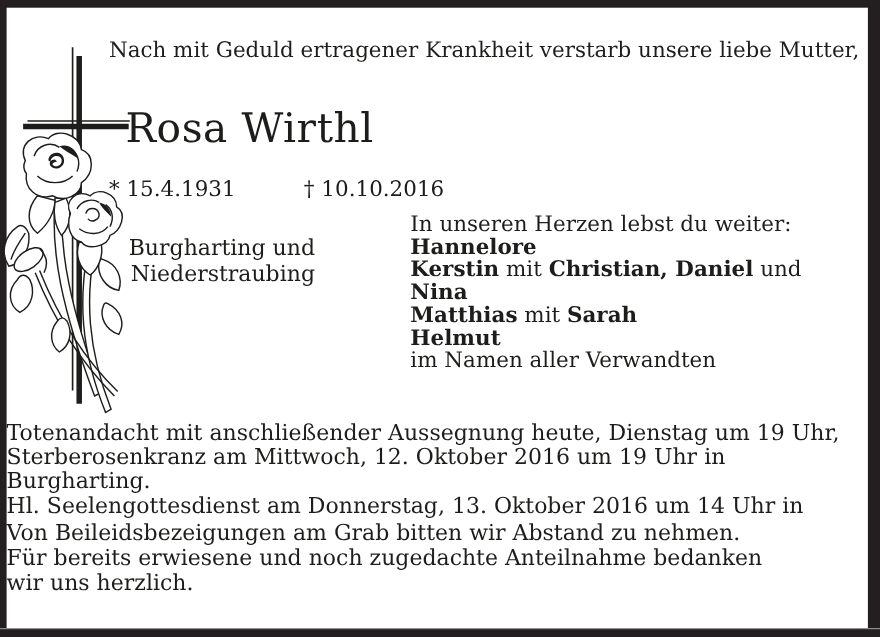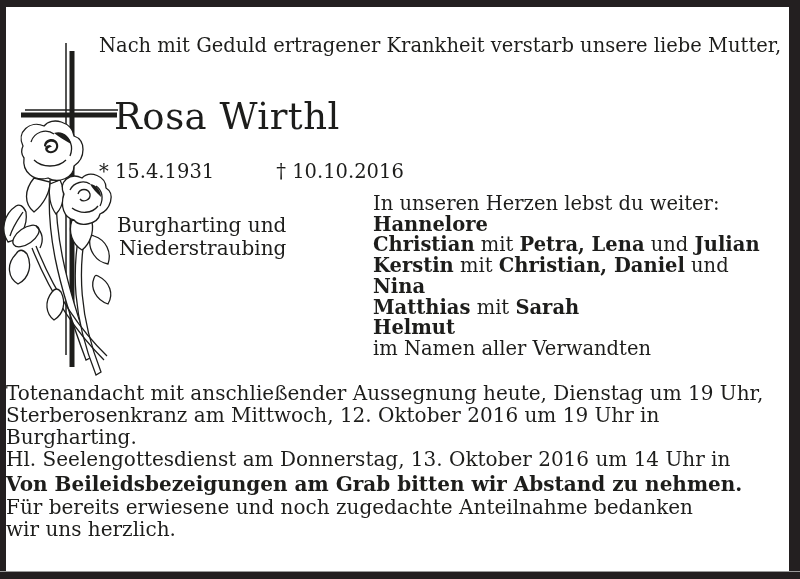--- a/index.html
+++ b/index.html
@@ -40,21 +40,21 @@
     font-size:19.5px; line-height:20.7px; text-align:left;
   }
   .family-line .b, .b { font-weight:bold; }
 
   #service-block {
     position:absolute; left:6px; top:382px; width:783px;
     font-size:20px; line-height:22px;
   }
   #condolence-block {
     position:absolute; left:6px; top:473px; width:767px;
-    font-size:20px; line-height:22px;font-weight:bold;
+    font-size:20px; line-height:22px;
   }
   #thanks-block {
     position:absolute; left:6px; top:497px; width:765px;
     font-size:20px; line-height:21.5px;
   }
 
   #illustration {
     position:absolute; left:0; top:30px; width:150px; height:350px;
   }
   svg .ln { stroke:#1d1d1b; fill:none; }
@@ -126,21 +126,20 @@
 
 <div id="places-block">
   <div>Burgharting und</div>
   <div>Niederstraubing</div>
 </div>
 
 <div id="family-block">
   <div>In unseren Herzen lebst du weiter:</div>
   <div>
       <div class="family-line"><span class="b">Hannelore</span></div>
-      <div class="family-line"><span class="b">Christian</span><span> mit </span><span class="b">Petra, Lena</span><span> und </span><span class="b">Julian</span></div>
       <div class="family-line"><span class="b">Kerstin</span><span> mit </span><span class="b">Christian, Daniel</span><span> und </span><span class="b">Nina</span></div>
       <div class="family-line"><span class="b">Matthias</span><span> mit </span><span class="b">Sarah</span></div>
       <div class="family-line"><span class="b">Helmut</span></div>
     </div>
   <div>im Namen aller Verwandten</div>
 </div>
 
 <div id="service-block" class="center-txt">
   <div>Totenandacht mit anschließender Aussegnung heute, Dienstag um 19 Uhr,</div>
   <div>Sterberosenkranz am Mittwoch, 12. Oktober 2016 um 19 Uhr in Burgharting.</div>

